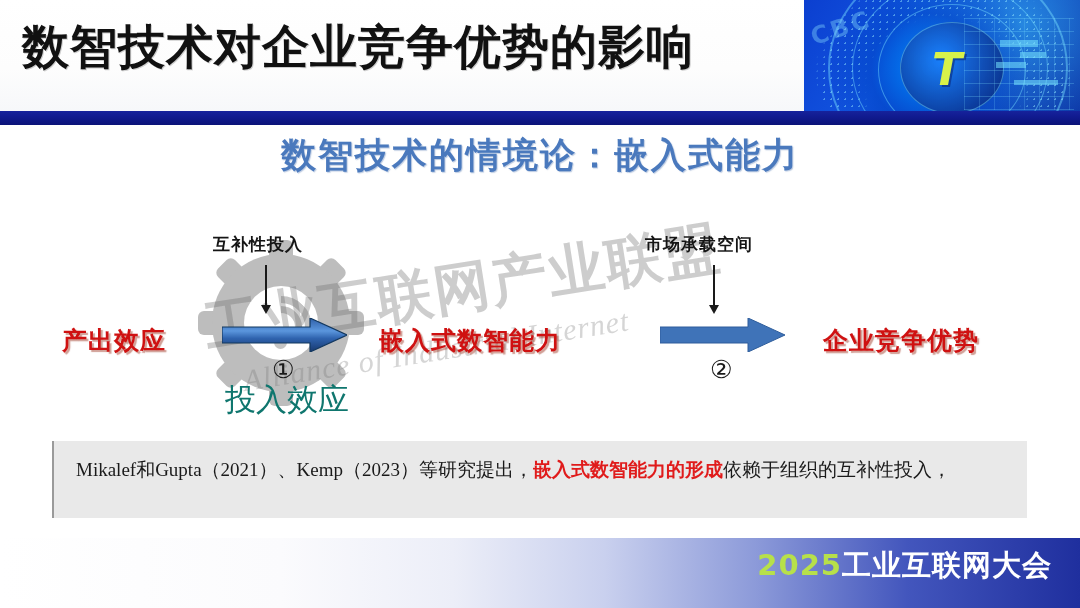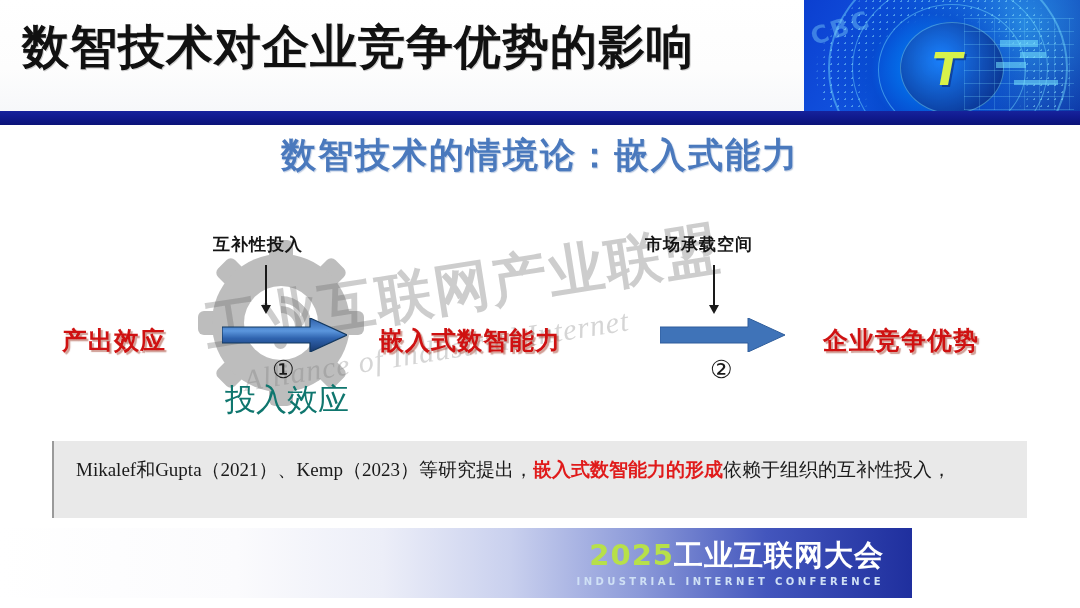--- a/index.html
+++ b/index.html
@@ -210,21 +210,21 @@
     font-family:"Liberation Serif", serif;
     font-size:19px; line-height:32px; color:#1a1a1a;
     white-space:nowrap;
   }
   .nl-2 { margin-left:-8px; }
   .red { color:#e01b1b; font-weight:700; }
   .bk  { color:#111111; font-weight:700; }
 
   
   .footer {
-    position:absolute; left:0; bottom:10px; width:912px; height:70px;
+    position:absolute; left:0; bottom:0; width:1080px; height:70px;
     background:linear-gradient(90deg,
       #ffffff 0%, #fbfbfd 26%, #eceef8 42%, #c9d0ee 56%,
       #8c9ad9 70%, #4356bd 84%, #1f2f9e 100%);
   }
   .footer-logo {
     position:absolute; right:28px; top:13px; text-align:right;
   }
   .fl-main {
     font-family:"DejaVu Sans", sans-serif;
     font-size:29px; font-weight:800; letter-spacing:1px;
@@ -319,15 +319,14 @@
 
 <div class="notebox">
   <div class="noteline">
     <span>Mikalef和Gupta（2021）、Kemp（2023）等研究提出，</span><span class="red">嵌入式数智能力的形成</span><span>依赖于组织的互补性投入，</span>
   </div>
 </div>
 
 <div class="footer">
   <div class="footer-logo">
     <div class="fl-main"><span class="fl-year">2025</span><span class="fl-cn">工业互联网大会</span></div>
-    <div class="fl-sub">INDUSTRIAL INTERNET CONFERENCE</div>
   </div>
 </div>
 
 </body></html>

